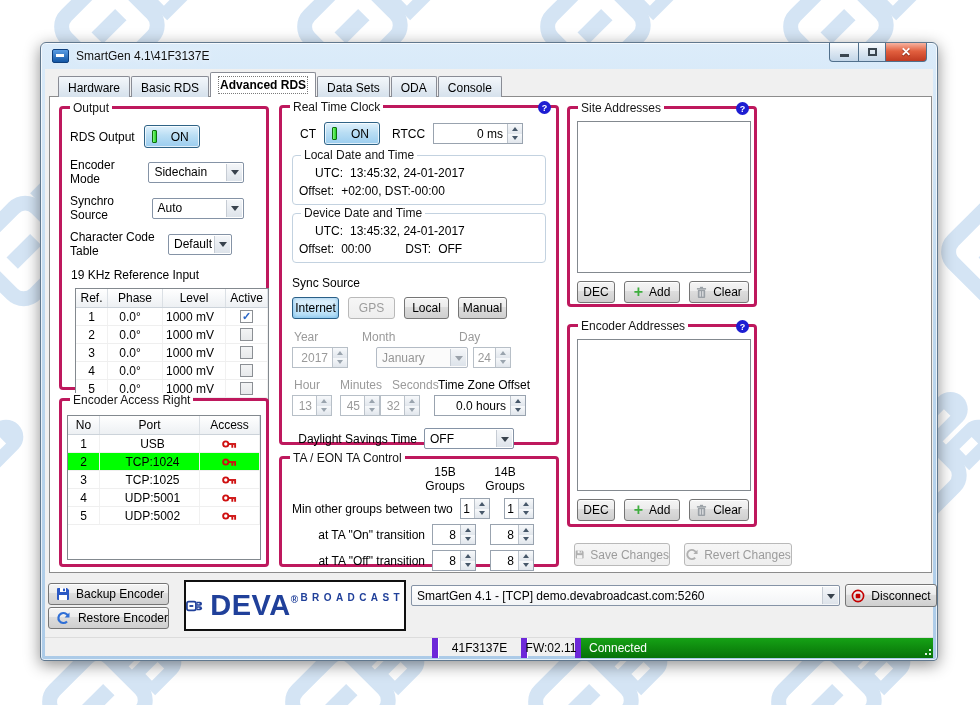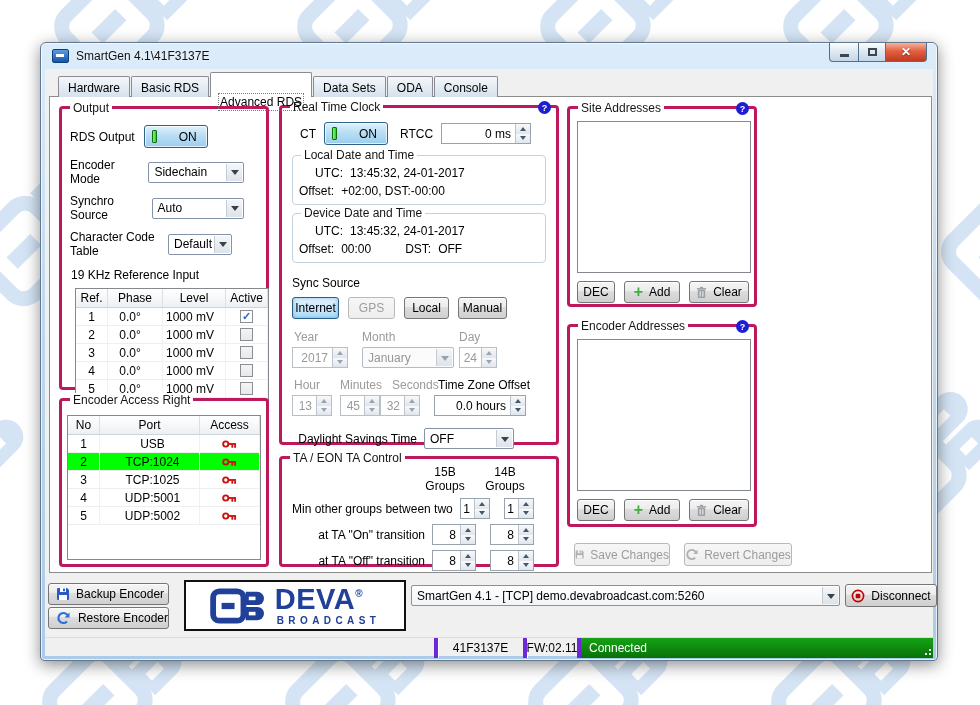--- a/index.html
+++ b/index.html
@@ -32,21 +32,21 @@
   .g-min { width:9px; height:3px; background:#3b4650; margin-top:7px; }
   .g-max { width:9px; height:8px; border:2px solid #3b4650; background:transparent; }
   .g-close { color:#fff; font-size:12px; font-weight:bold; text-shadow:0 1px 1px #7a1d0e; }
 
   .win-content { position:absolute; left:4px; right:4px; top:26px; bottom:4px; background:#f0f0f0; }
 
   
   .tabs { position:absolute; left:13px; top:3px; height:25px; display:flex; align-items:flex-end; z-index:3; }
   .tab { height:21px; padding:4px 9px 0; margin-right:1px; border:1px solid #898c95; border-bottom:none;
     border-radius:2px 2px 0 0; background:linear-gradient(#f3f7fb,#e6edf4 45%,#d5e1ec); white-space:nowrap; }
-  .tab.active { height:25px; padding-top:22px; background:#fff; position:relative; z-index:4; }
+  .tab.active { height:25px; padding-top:5px; background:#fff; position:relative; z-index:4;font-weight:bold; }
   .tab.active .tlbl { outline:1px dotted #7a7a7a; outline-offset:1px; }
 
   .tab-panel { position:absolute; left:4px; top:27px; width:883px; height:477px; background:#fff; border:1px solid #8c8c8c; z-index:2; }
 
   
   .group { position:absolute; border:3px solid #be185d; border-radius:4px; background:#fff; }
   .glabel { position:absolute; top:-8px; left:8px; background:#fff; padding:0 3px; white-space:nowrap; color:#151515; }
   .subgroup { position:relative; border:1px solid #c3d2e0; border-radius:4px; height:50px; }
   .help { position:absolute; top:-7px; right:5px; width:13px; height:13px; border-radius:50%;
     background:#1d1dd2; color:#fff; font-size:9px; font-weight:bold; display:flex; align-items:center; justify-content:center; z-index:2; }
@@ -60,21 +60,21 @@
 
   
   .btn { display:inline-flex; align-items:center; justify-content:center; gap:6px;
     border:1px solid #757575; border-radius:3px; color:#000;
     background:linear-gradient(#f5f5f5,#ececec 45%,#ddd 46%,#cfcfcf);
     box-shadow:inset 0 1px 0 rgba(255,255,255,.9); white-space:nowrap; }
   .btn.dis { color:#9c9c9c; border-color:#b9b9b9; background:linear-gradient(#f6f6f6,#eee); box-shadow:none; }
   .btn.sel { border-color:#2a5f87; background:linear-gradient(#eaf6fe,#cbe8fa 45%,#b2ddf7);
     box-shadow:inset 0 0 4px rgba(70,160,220,.65); }
 
-  .toggle { display:inline-flex; align-items:center; gap:22px; height:23px; padding:0 10px 0 7px;
+  .toggle { display:inline-flex; align-items:center; gap:14px; height:23px; padding:0 10px 0 7px;
     border:1px solid #2f6386; border-radius:3px;
     background:linear-gradient(#e0f1fc,#badef4 45%,#9bcdef);
     box-shadow:inset 0 0 0 1px rgba(255,255,255,.7); }
   .led { width:5px; height:13px; border:1px solid #0d700d; border-radius:1px;
     background:linear-gradient(90deg,#86f586,#22d322); }
 
   .combo { display:inline-flex; align-items:center; height:21px; border:1px solid #8593a6; border-radius:2px;
     background:#fff; position:relative; padding:0 20px 0 5px; white-space:nowrap; }
   .combo .arr { position:absolute; right:1px; top:1px; bottom:1px; width:16px;
     background:linear-gradient(#f4f6f9,#dde3ea); border-left:1px solid #c6ccd4;
@@ -169,31 +169,31 @@
   .plus { color:#3fae3f; font-size:16px; font-weight:bold; line-height:12px; }
 
   #btn-save   { position:absolute; left:524px; top:446px; width:96px;  height:23px; }
   #btn-revert { position:absolute; left:634px; top:446px; width:108px; height:23px; }
 
   
   #btn-backup  { position:absolute; left:3px; top:514px; width:121px; height:22px; justify-content:flex-start; padding-left:7px; }
   #btn-restore { position:absolute; left:3px; top:538px; width:121px; height:22px; justify-content:space-between; padding-left:7px; }
   #logo-box { position:absolute; left:139px; top:511px; width:222px; height:51px; background:#fff;
     border:2px solid #101010; display:flex; align-items:center; justify-content:center; gap:7px; }
-  .logo-text { display:flex; flex-direction:column; align-items:flex-start; line-height:1; }
+  .logo-text { display:flex; flex-direction:row; align-items:flex-start; line-height:1; }
   .deva { font-size:29px; font-weight:900; color:#20409a; letter-spacing:.5px; }
   .reg { font-size:10px; font-weight:bold; vertical-align:12px; }
   .broadcast { font-size:10px; font-weight:bold; color:#20409a; letter-spacing:4.4px; margin:2px 0 0 2px; }
   #combo-conn { position:absolute; left:366px; top:516px; width:429px; height:21px;
     background:linear-gradient(#fff,#f2f4f6); }
   #btn-disconnect { position:absolute; left:800px; top:515px; width:92px; height:23px; }
 
   
   #statusbar { position:absolute; left:0; right:0; top:568px; height:21px; display:flex; border-top:1px solid #dcdcdc; }
-  .scell { border-right:4px solid #6d28d9; box-shadow:1px 0 0 #fff; display:flex; align-items:center; justify-content:center; }
+  .scell { border-right:6px solid #6d28d9; box-shadow:1px 0 0 #fff; display:flex; align-items:center; justify-content:center; }
   .sc-0 { width:393px; }
   .sc-id { width:89px; }
   .sc-fw { width:54px; }
   .sc-conn { flex:1; background:linear-gradient(#16a216,#077207); color:#fff; font-weight:normal;
     justify-content:flex-start; padding-left:8px; position:relative; border-right:none; box-shadow:none; }
   .grip { position:absolute; right:2px; bottom:3px; width:2px; height:2px; background:#dff3df;
     box-shadow:-4px 0 0 #dff3df, 0 -4px 0 #dff3df; }
 </style>
 </head>
 <body>
@@ -606,21 +606,21 @@
             <span class="dimlbl">Day</span>
           </div>
           <div class="row" id="row-ymd-c">
             <span class="spin dis" style="width:56px">
               <span class="sval">2017</span>
               <span class="sbtns">
                   <i class="up"></i>
                   <i class="dn"></i>
                 </span>
             </span>
-            <span class="combo dis" style="width:92px;margin-left:14px">
+            <span class="combo dis" style="width:92px;margin-left:28px">
               <span>January</span>
               <span class="arr"></span>
             </span>
             <span class="spin dis" style="width:38px;margin-left:5px">
               <span class="sval">24</span>
               <span class="sbtns">
                   <i class="up"></i>
                   <i class="dn"></i>
                 </span>
             </span>

